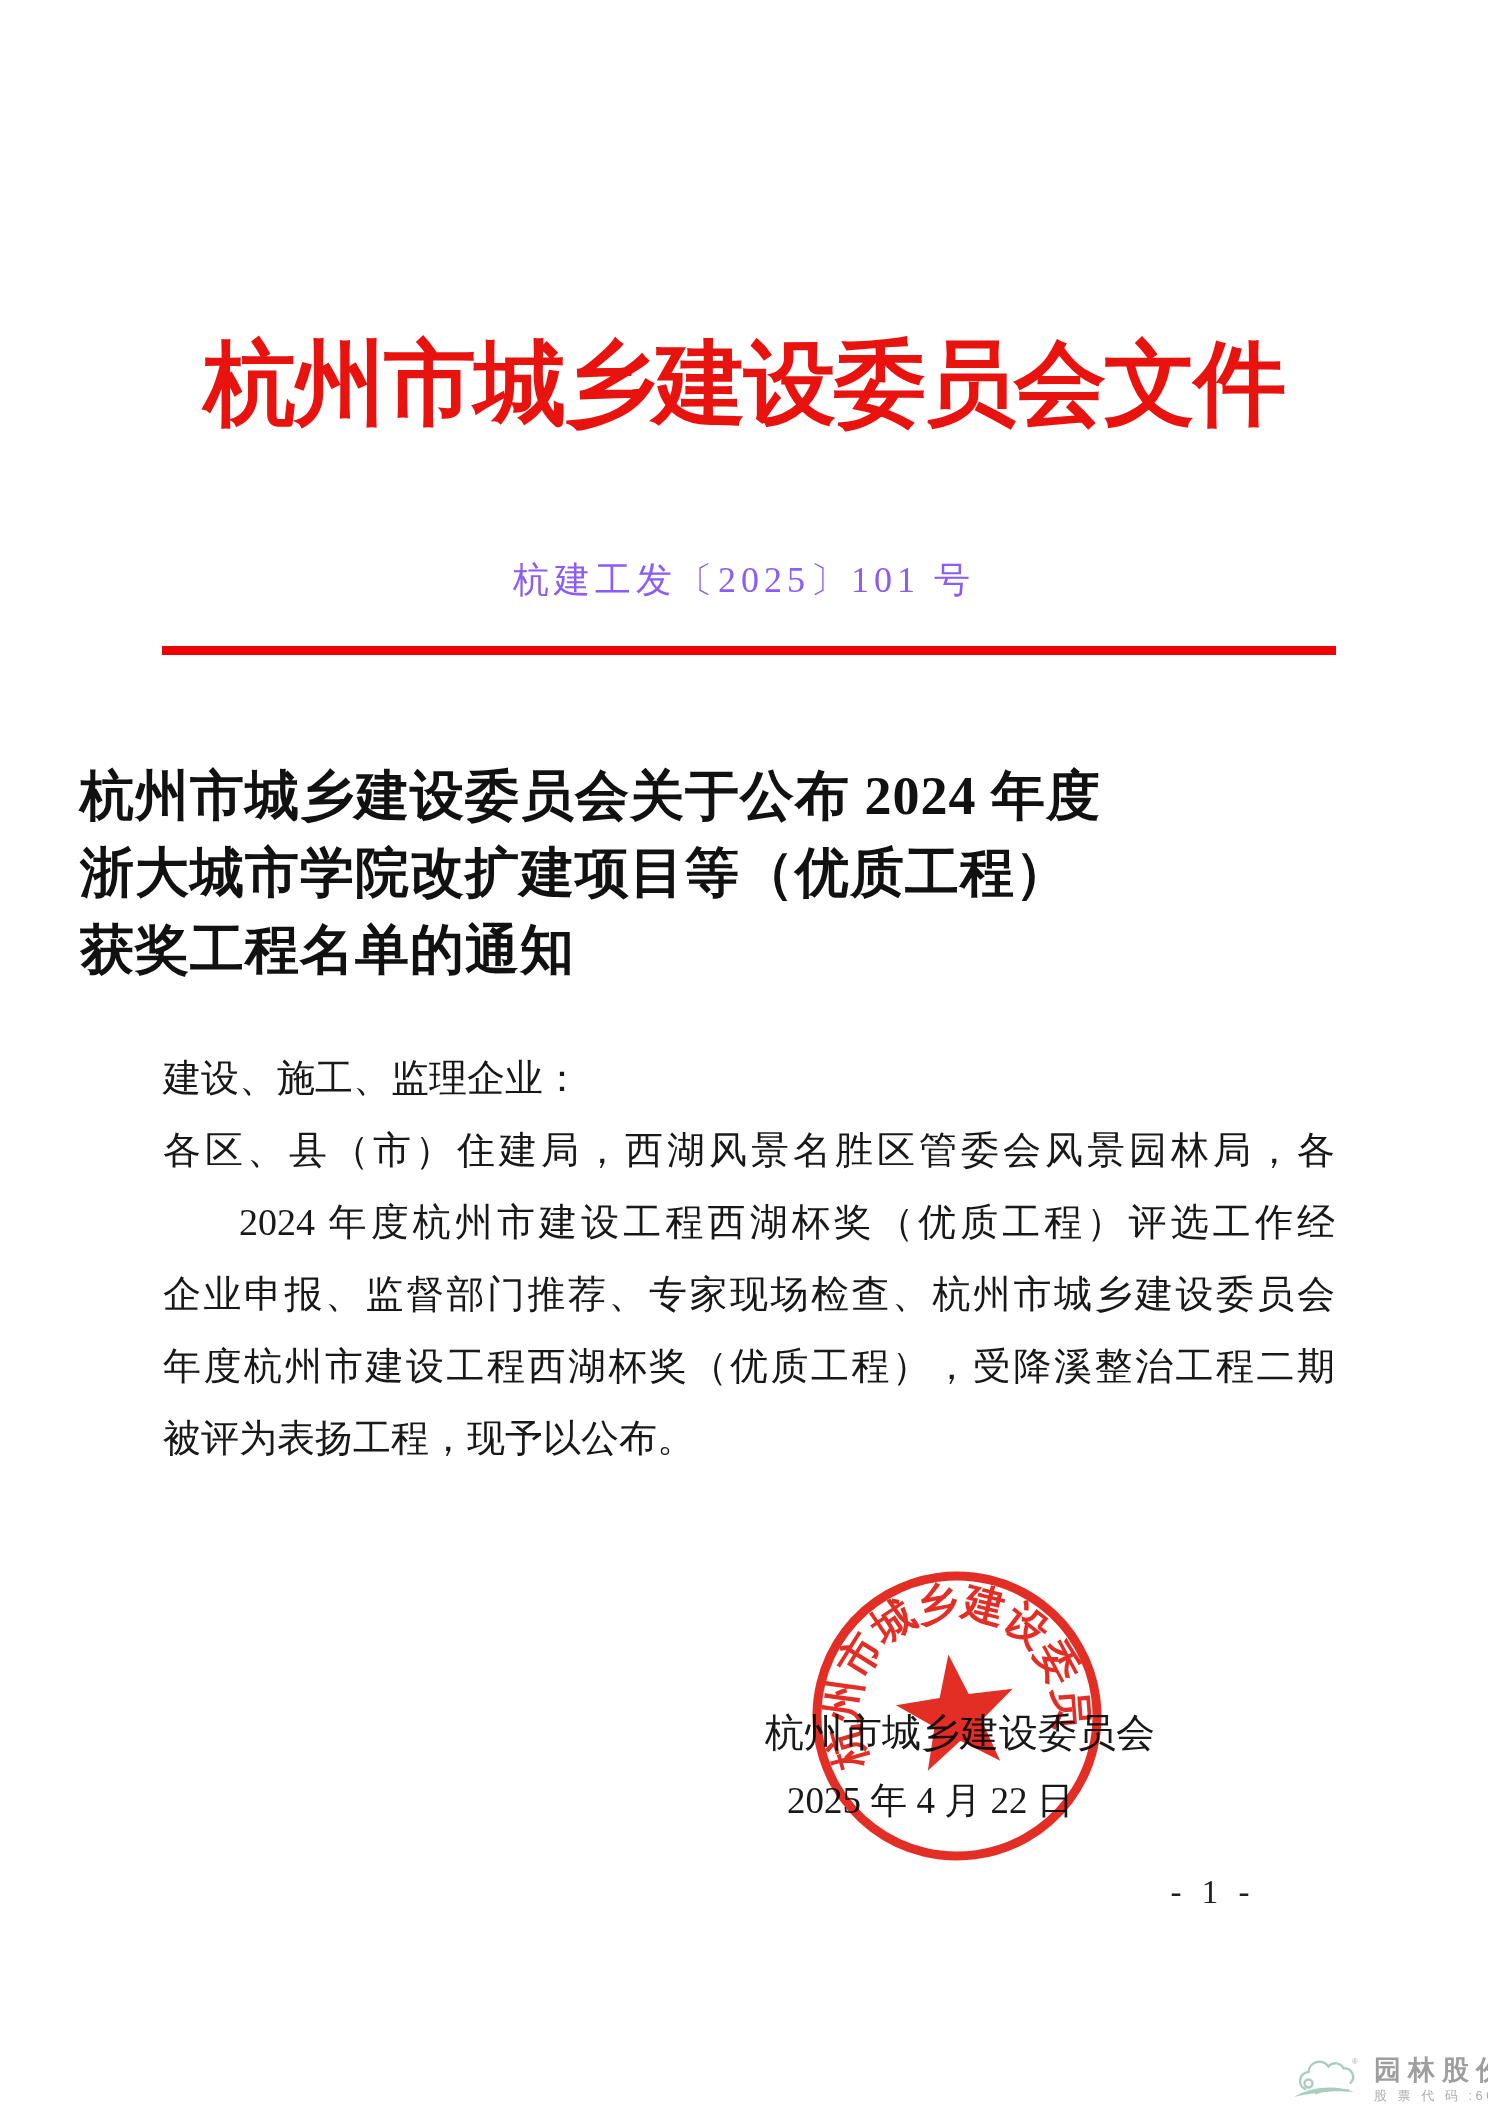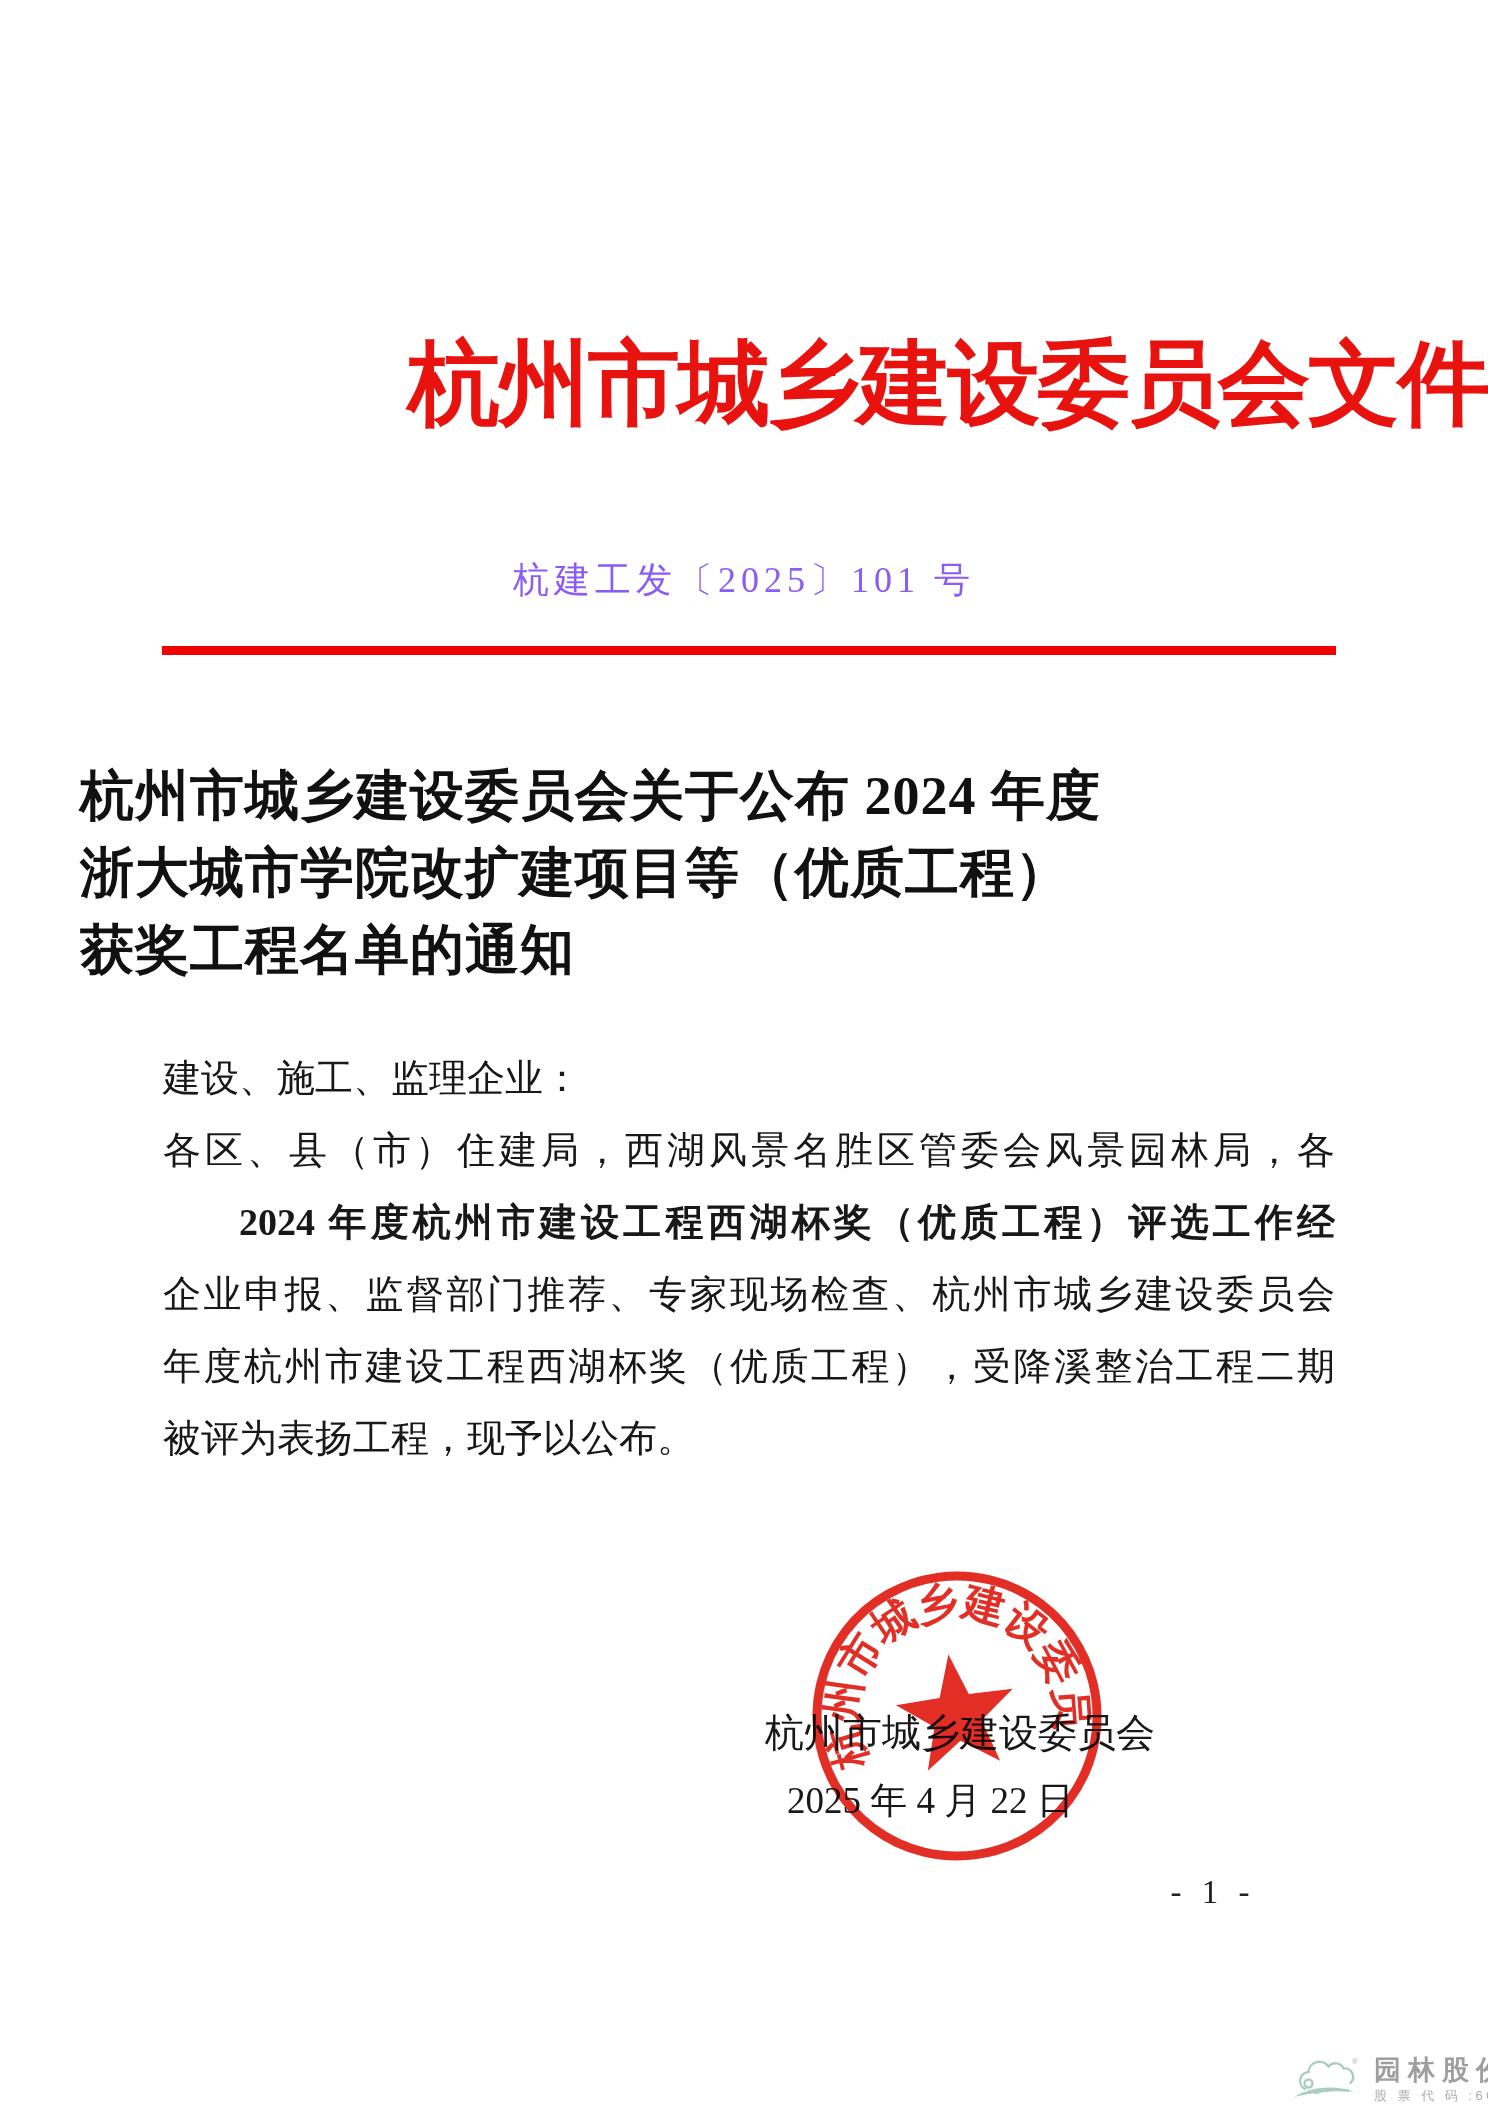--- a/index.html
+++ b/index.html
@@ -15,21 +15,21 @@
   .page{
     position:relative;
     width:1488px;height:2105px;
     background:#ffffff;
     overflow:hidden;
     font-family:"Liberation Serif","DejaVu Serif",serif;
     color:var(--ink);
   }
   .doc-banner{
     position:absolute;left:0;top:322px;width:1488px;
-    text-align:right;
+    text-align:center;
     font-size:92px;font-weight:bold;color:var(--titleRed);
     letter-spacing:-2px;white-space:nowrap;
   }
   .doc-number{
     position:absolute;left:0;top:556px;width:1488px;
     text-align:center;font-size:36px;letter-spacing:5px;color:#8b5cf6;
   }
   .red-rule{
     position:absolute;left:162px;top:646px;width:1174px;height:9px;
     background:var(--ruleRed);
@@ -42,21 +42,21 @@
   .body-text{
     position:absolute;left:163px;top:1042px;width:1172px;
     font-size:38px;line-height:72px;color:#181818;
   }
   .body-line{white-space:nowrap;}
   .body-line.just{
     white-space:normal;
     text-align:justify;
     text-align-last:justify;
   }
-  .body-line.indent{text-indent:76px;font-weight:bold;}
+  .body-line.indent{text-indent:76px;}
   .sig-org{
     position:absolute;left:760px;top:1706px;width:400px;
     text-align:center;font-size:39px;color:#181818;white-space:nowrap;
   }
   .sig-date{
     position:absolute;left:787px;top:1776px;width:400px;
     text-align:left;font-size:37px;color:#181818;white-space:nowrap;
   }
   .page-number{
     position:absolute;left:1148px;top:1874px;width:130px;

